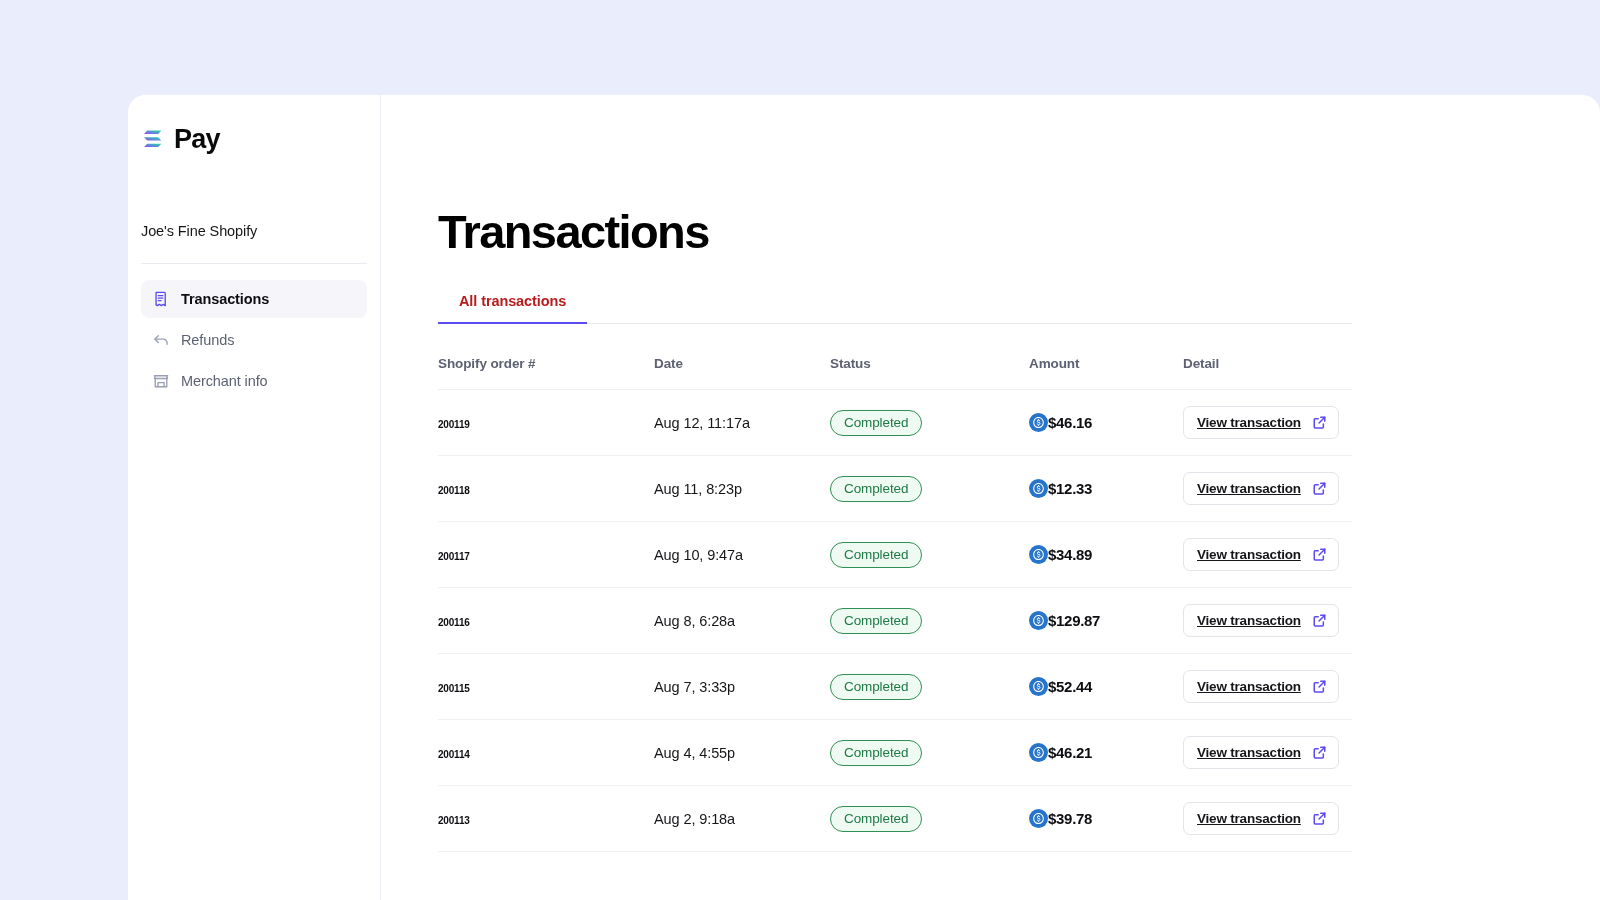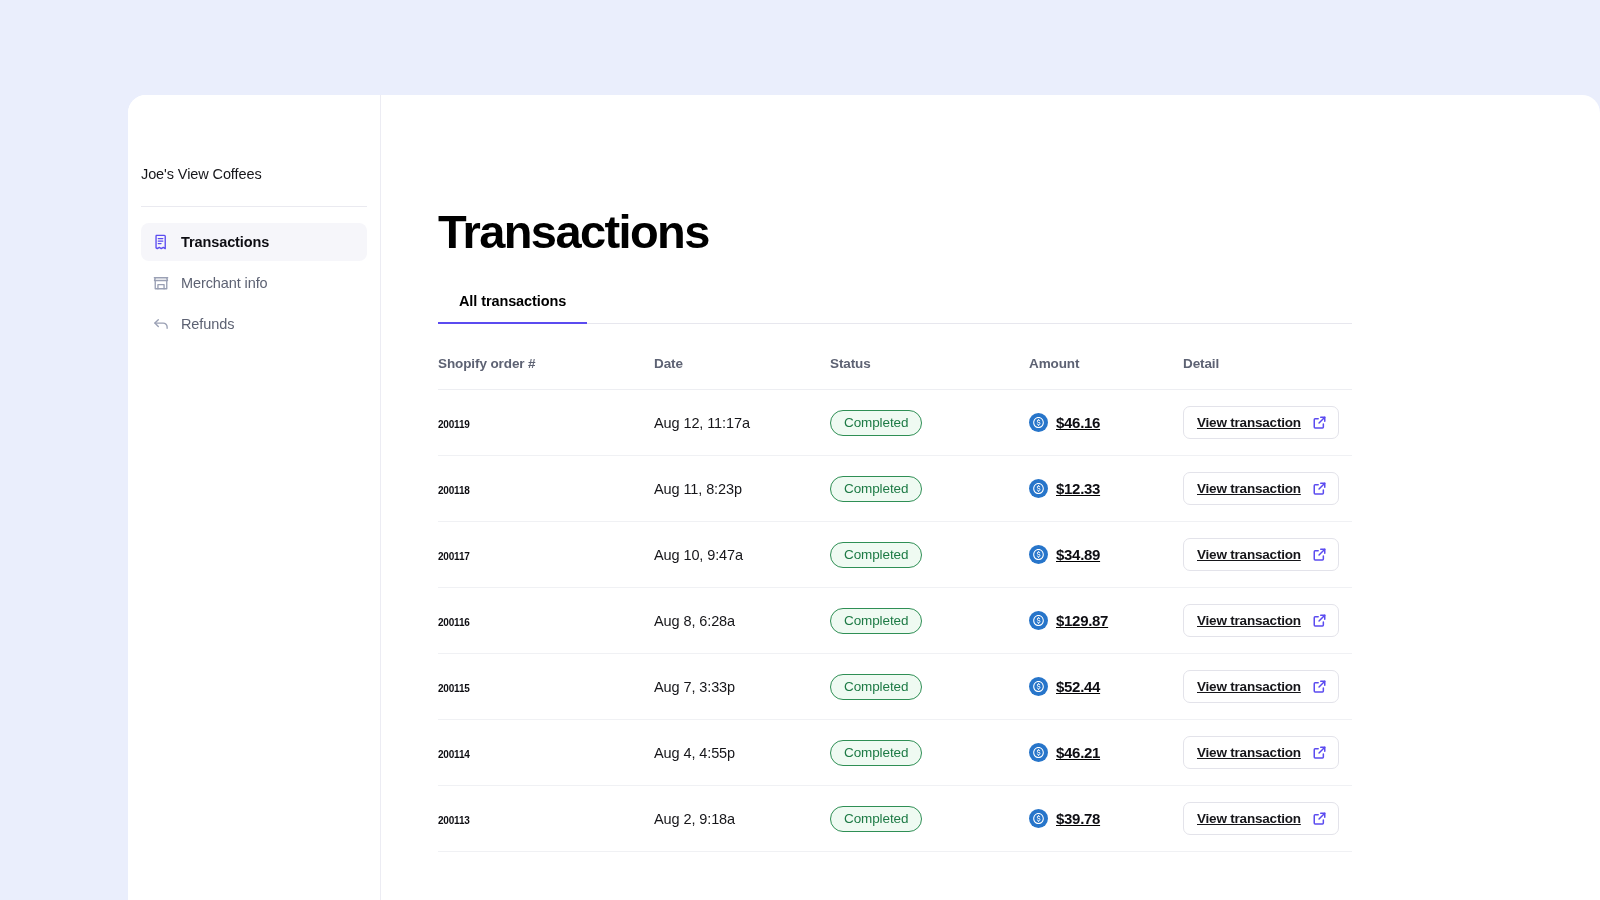--- a/index.html
+++ b/index.html
@@ -136,21 +136,21 @@
   #tabs {
     margin-top: 38px;
     width: 914px;
     border-bottom: 1px solid #e7e7ee;
     display: flex;
   }
 
   .tab {
     font-size: 14.5px;
     font-weight: bold;
-    color: #000000;
+    color: #b91c1c;
     padding: 0 21px 13px 21px;
     cursor: pointer;
     border-bottom: 2px solid #5b4bf0;
     margin-bottom: -1px;
     letter-spacing: -0.1px;
   }
 
   
   #tx-table {
     width: 914px;
@@ -205,22 +205,21 @@
     border: 1px solid #2f8f55;
     background: #effaf2;
     color: #1d7a45;
     font-size: 13.5px;
     letter-spacing: -0.1px;
   }
 
   .amount-wrap {
     display: flex;
     align-items: center;
-    gap: 8px;
-    text-decoration: underline;
+    gap: 0;
   }
 
   .coin-icon { width: 19px; height: 19px; flex: 0 0 19px; display: block; }
 
   .amount-text {
     font-size: 15px;
     font-weight: bold;
     color: #0d0d12;
     letter-spacing: -0.3px;
   }
@@ -246,57 +245,73 @@
 
   .ext-icon { width: 15px; height: 15px; flex: 0 0 15px; color: #5b4bf0; display: block; }
 </style>
 </head>
 <body>
 
 <div id="app-card">
 
   <aside id="sidebar">
 
-
-    <div id="merchant-name">Joe's View Coffees</div>
+    <div id="brand">
+      <span>
+        <svg class="logo-mark" viewBox="0 0 26 26" xmlns="http://www.w3.org/2000/svg">
+          <defs>
+            <linearGradient id="g1" x1="0" y1="1" x2="1" y2="0">
+              <stop offset="0%" stop-color="#9945ff"></stop>
+              <stop offset="100%" stop-color="#19e0a8"></stop>
+            </linearGradient>
+          </defs>
+          <path d="M6.2 4.6h14.2l-3.2 3.3H3.0z" fill="url(#g1)"></path>
+          <path d="M3.0 11.2h14.2l3.2 3.3H6.2z" fill="url(#g1)"></path>
+          <path d="M6.2 17.8h14.2l-3.2 3.3H3.0z" fill="url(#g1)"></path>
+        </svg>
+      </span>
+      <span class="brand-word">Pay</span>
+    </div>
+
+    <div id="merchant-name">Joe's Fine Shopify</div>
 
     <div id="sidebar-divider"></div>
 
     <nav id="nav">
 
       <div class="nav-item active">
         <span class="nav-icon">
           <svg viewBox="0 0 20 20" fill="none" stroke="currentColor" stroke-width="1.5" stroke-linecap="round" stroke-linejoin="round">
             <path d="M4.5 2.6h9.2a1 1 0 0 1 1 1v13.8l-2.2-1.4-2.2 1.4-2.2-1.4-2.2 1.4-1.4-0.9V3.6a1 1 0 0 1 1-1z"></path>
             <path d="M7 6.2h5M7 9h5M7 11.8h3"></path>
           </svg>
         </span>
         <span>Transactions</span>
+      </div>
+
+      <div class="nav-item">
+        <span class="nav-icon">
+          <svg viewBox="0 0 20 20" fill="none" stroke="currentColor" stroke-width="1.5" stroke-linecap="round" stroke-linejoin="round">
+            <path d="M7 5.2 3.2 9l3.8 3.8"></path>
+            <path d="M3.2 9h9.3a4.3 4.3 0 0 1 4.3 4.3v1.5"></path>
+          </svg>
+        </span>
+        <span>Refunds</span>
       </div>
 
       <div class="nav-item">
         <span class="nav-icon">
           <svg viewBox="0 0 20 20" fill="none" stroke="currentColor" stroke-width="1.5" stroke-linecap="round" stroke-linejoin="round">
             <path d="M2.6 4.2h14.8"></path>
             <path d="M3.6 7.2v9.2h12.8V7.2"></path>
             <path d="M3.6 4.2 2.8 7.2h14.4l-0.8-3"></path>
             <path d="M6.6 16.4v-4.6h6.8v4.6"></path>
           </svg>
         </span>
         <span>Merchant info</span>
-      </div>
-
-      <div class="nav-item">
-        <span class="nav-icon">
-          <svg viewBox="0 0 20 20" fill="none" stroke="currentColor" stroke-width="1.5" stroke-linecap="round" stroke-linejoin="round">
-            <path d="M7 5.2 3.2 9l3.8 3.8"></path>
-            <path d="M3.2 9h9.3a4.3 4.3 0 0 1 4.3 4.3v1.5"></path>
-          </svg>
-        </span>
-        <span>Refunds</span>
       </div>
 
 
     </nav>
   </aside>
 
   <main id="main">
 
     <h1 id="page-title">Transactions</h1>
 

